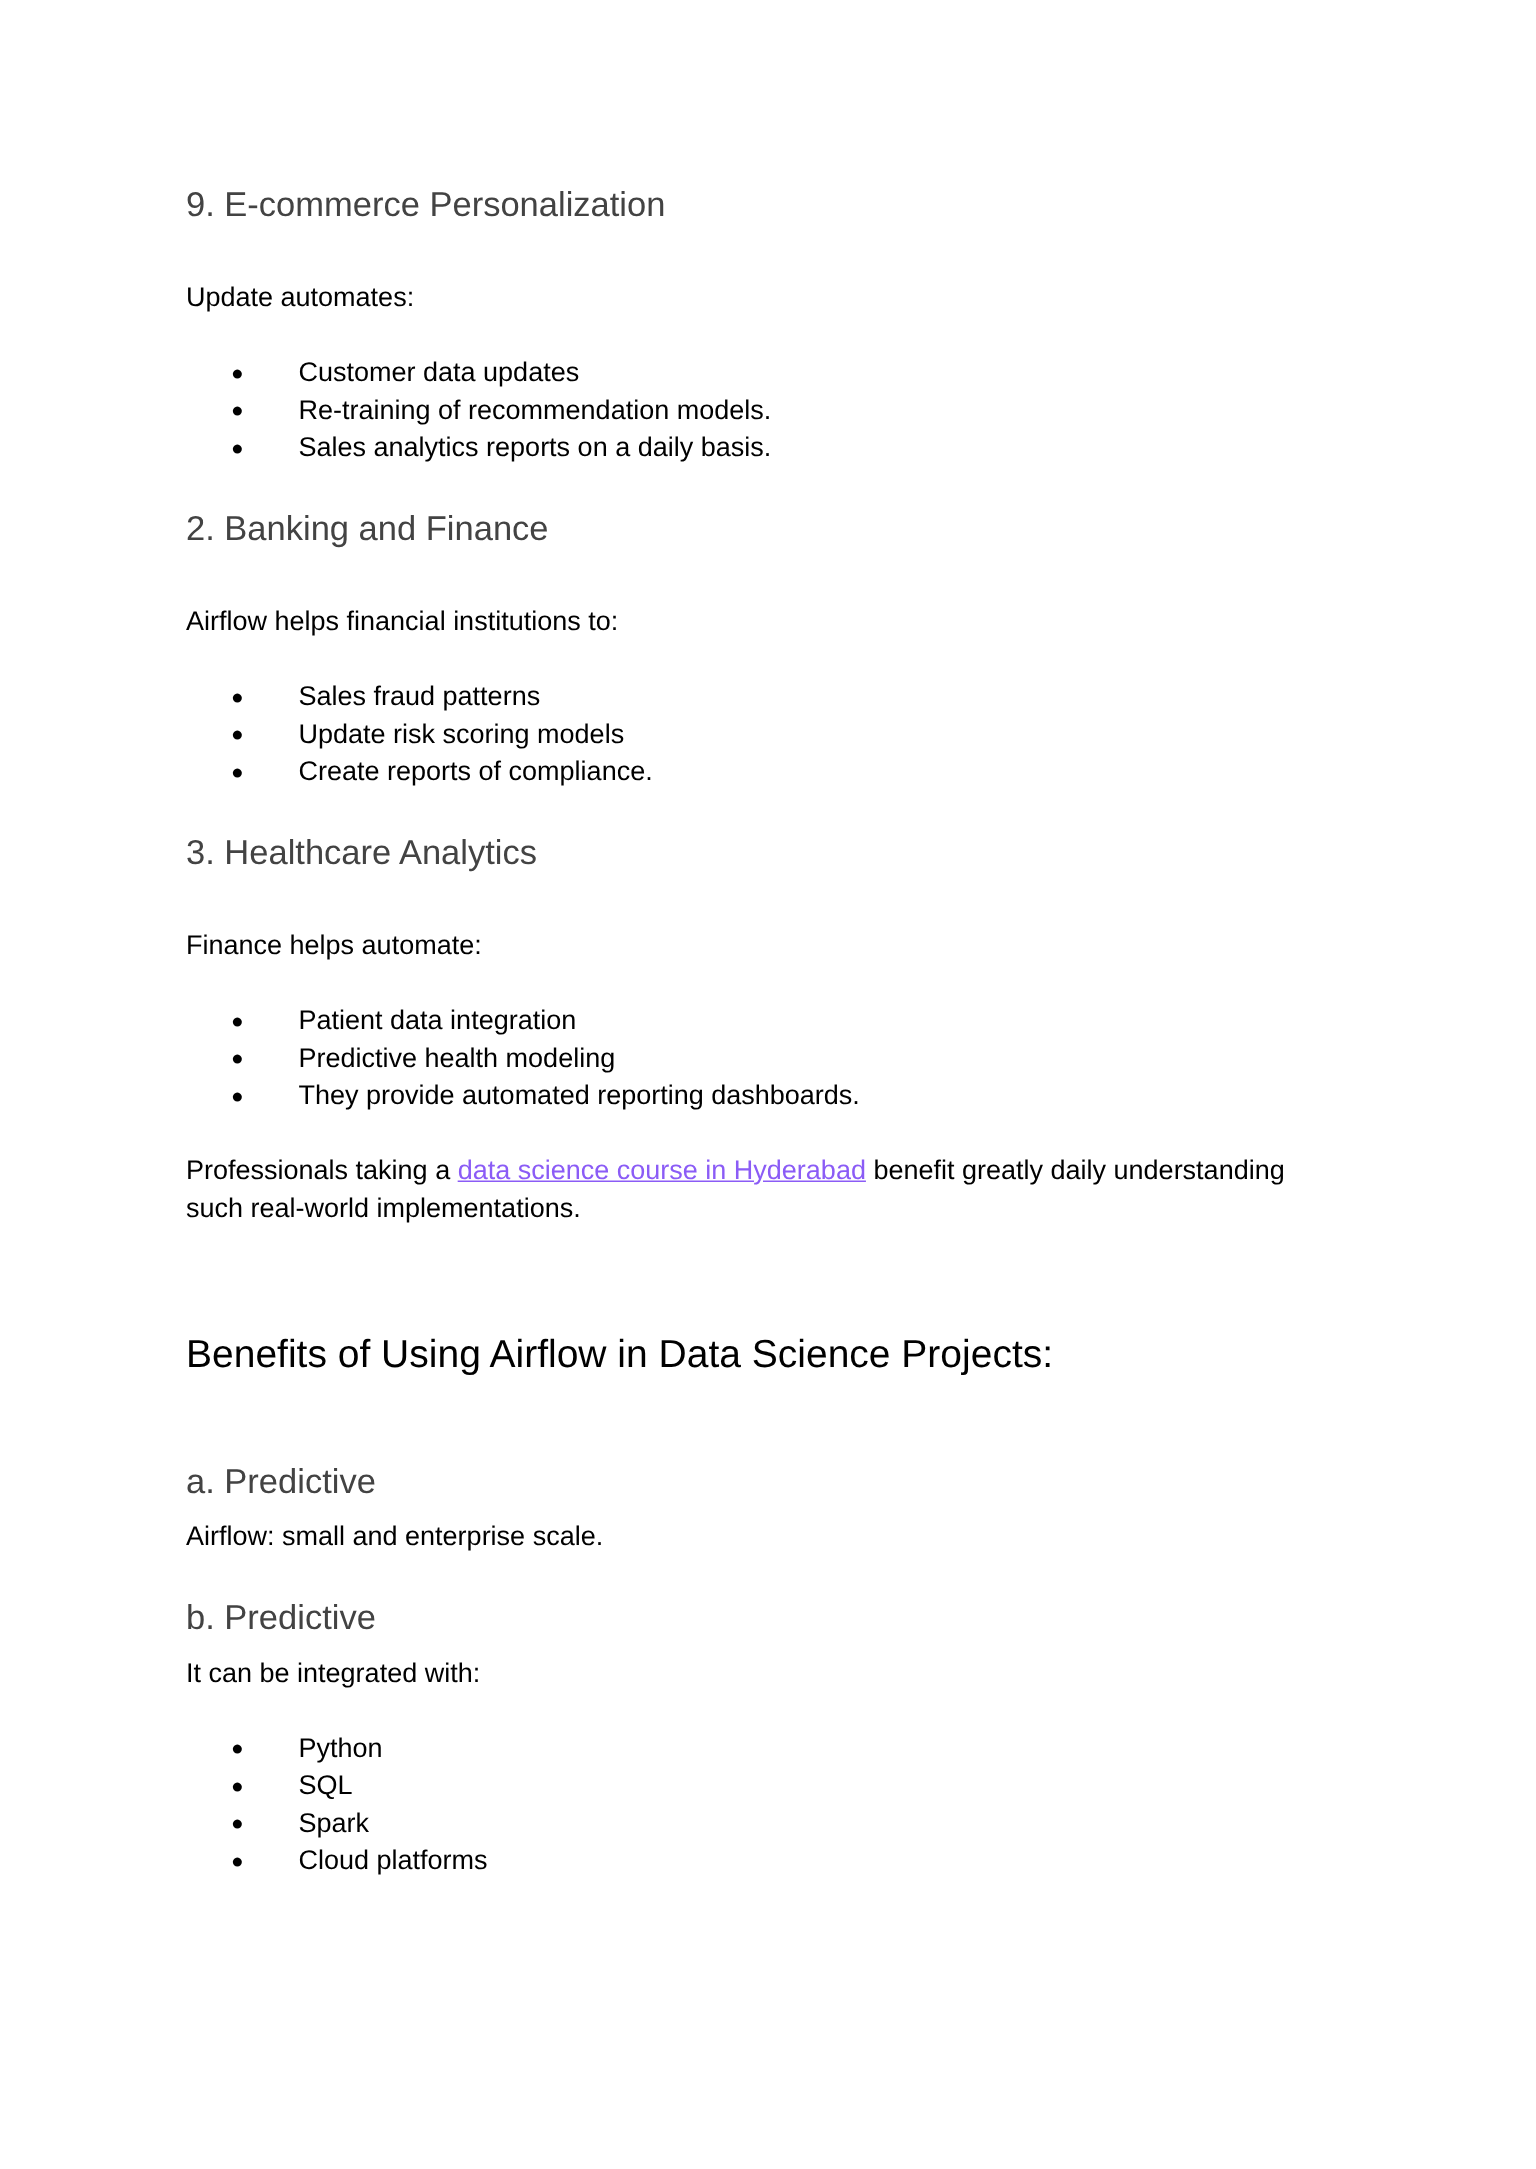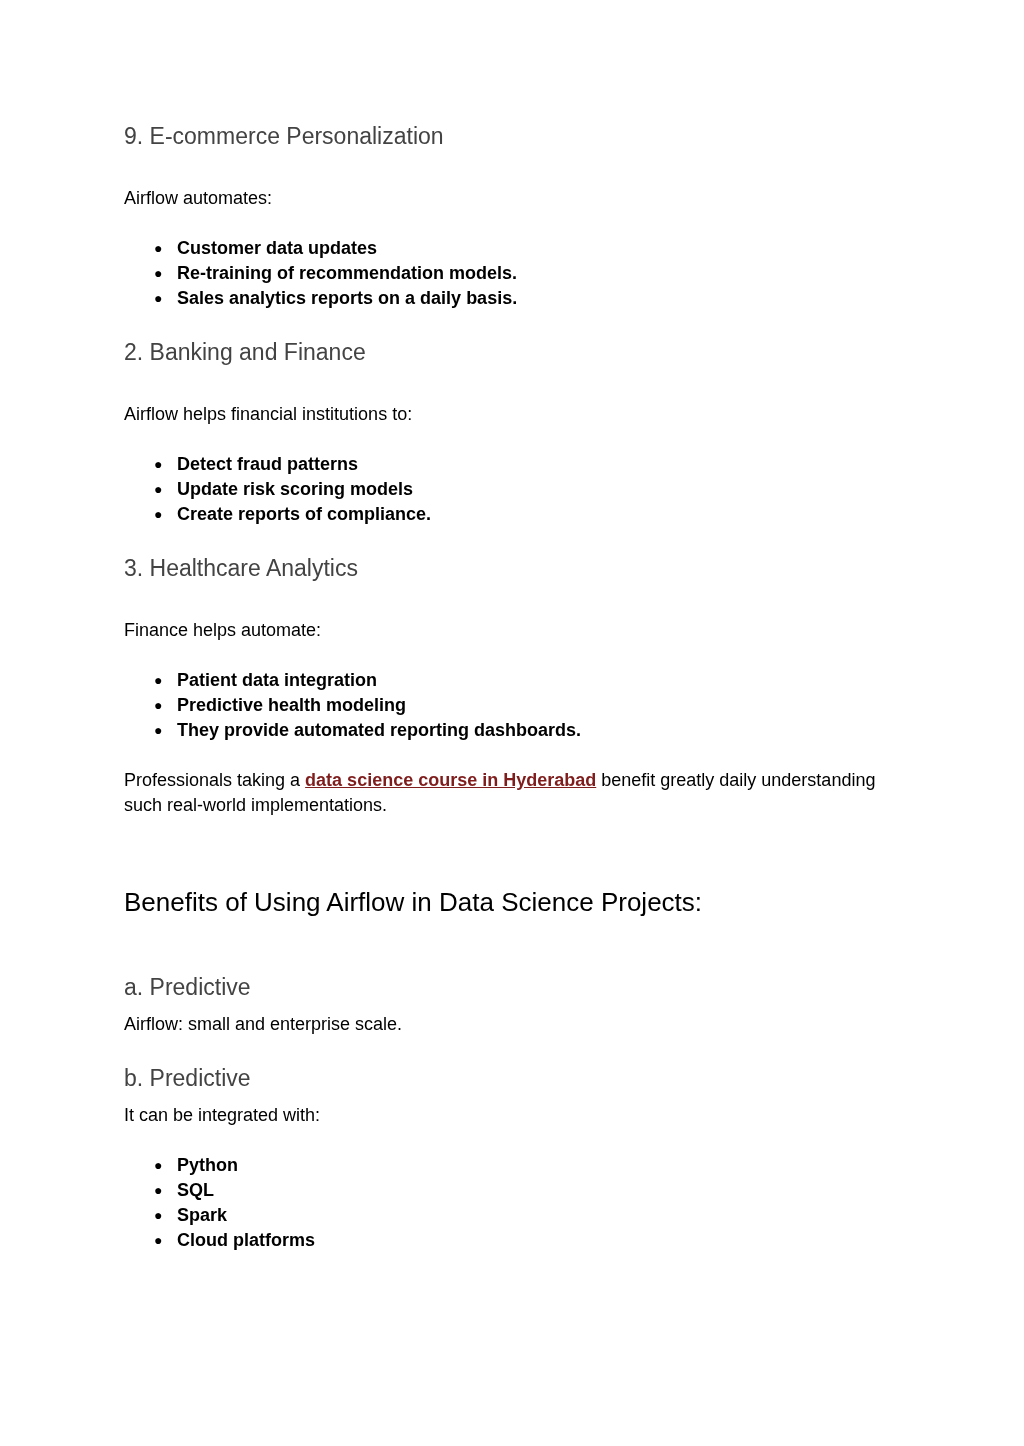--- a/index.html
+++ b/index.html
@@ -4,46 +4,46 @@
 <style>
   html, body { margin: 0; padding: 0; background: #ffffff; }
   body { width: 1024px; height: 1446px; position: relative; overflow: hidden;
          font-family: "Liberation Sans", sans-serif; color: #000000; }
   .abs { position: absolute; left: 124px; white-space: nowrap; }
   .h3 { font-size: 23px; color: #434343; }
   .h2 { font-size: 26px; color: #000000; margin-top: 12px; }
   .p { font-size: 18px; line-height: 25px; }
   .li { position: absolute; left: 124px; font-size: 18px; line-height: 25px; white-space: nowrap; }
   .li .bullet { position: absolute; left: 30px; top: 0; font-size: 14px; line-height: 25px; }
-  .li .text { position: absolute; left: 53px; top: 0; font-weight: bold; }
-  a.link { color: #7f1d1d; text-decoration: underline; font-weight: bold; }
+  .li .text { position: absolute; left: 75px; top: 0; }
+  a.link { color: #8b5cf6; text-decoration: underline; }
 </style>
 </head>
 <body>
 
 <div class="abs h3" style="top:123px">9. E-commerce Personalization</div>
-<div class="abs p" style="top:186px">Airflow automates:</div>
+<div class="abs p" style="top:186px">Update automates:</div>
 <div class="li" style="top:236px">
     <span class="bullet">●</span>
     <span class="text">Customer data updates</span>
   </div>
 <div class="li" style="top:261px">
     <span class="bullet">●</span>
     <span class="text">Re-training of recommendation models.</span>
   </div>
 <div class="li" style="top:286px">
     <span class="bullet">●</span>
     <span class="text">Sales analytics reports on a daily basis.</span>
   </div>
 
 <div class="abs h3" style="top:339px">2. Banking and Finance</div>
 <div class="abs p" style="top:402px">Airflow helps financial institutions to:</div>
 <div class="li" style="top:452px">
     <span class="bullet">●</span>
-    <span class="text">Detect fraud patterns</span>
+    <span class="text">Sales fraud patterns</span>
   </div>
 <div class="li" style="top:477px">
     <span class="bullet">●</span>
     <span class="text">Update risk scoring models</span>
   </div>
 <div class="li" style="top:502px">
     <span class="bullet">●</span>
     <span class="text">Create reports of compliance.</span>
   </div>
 

